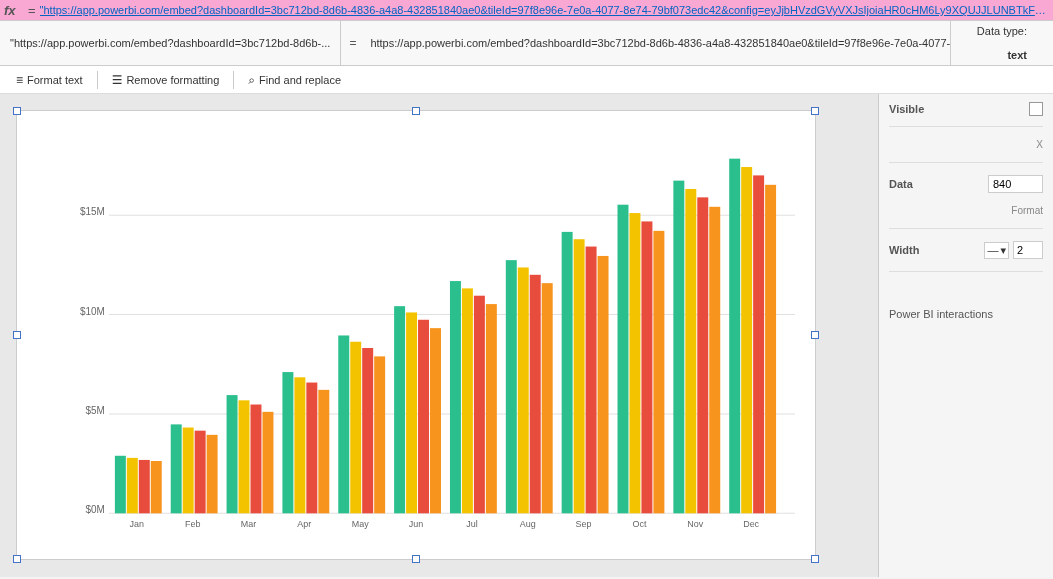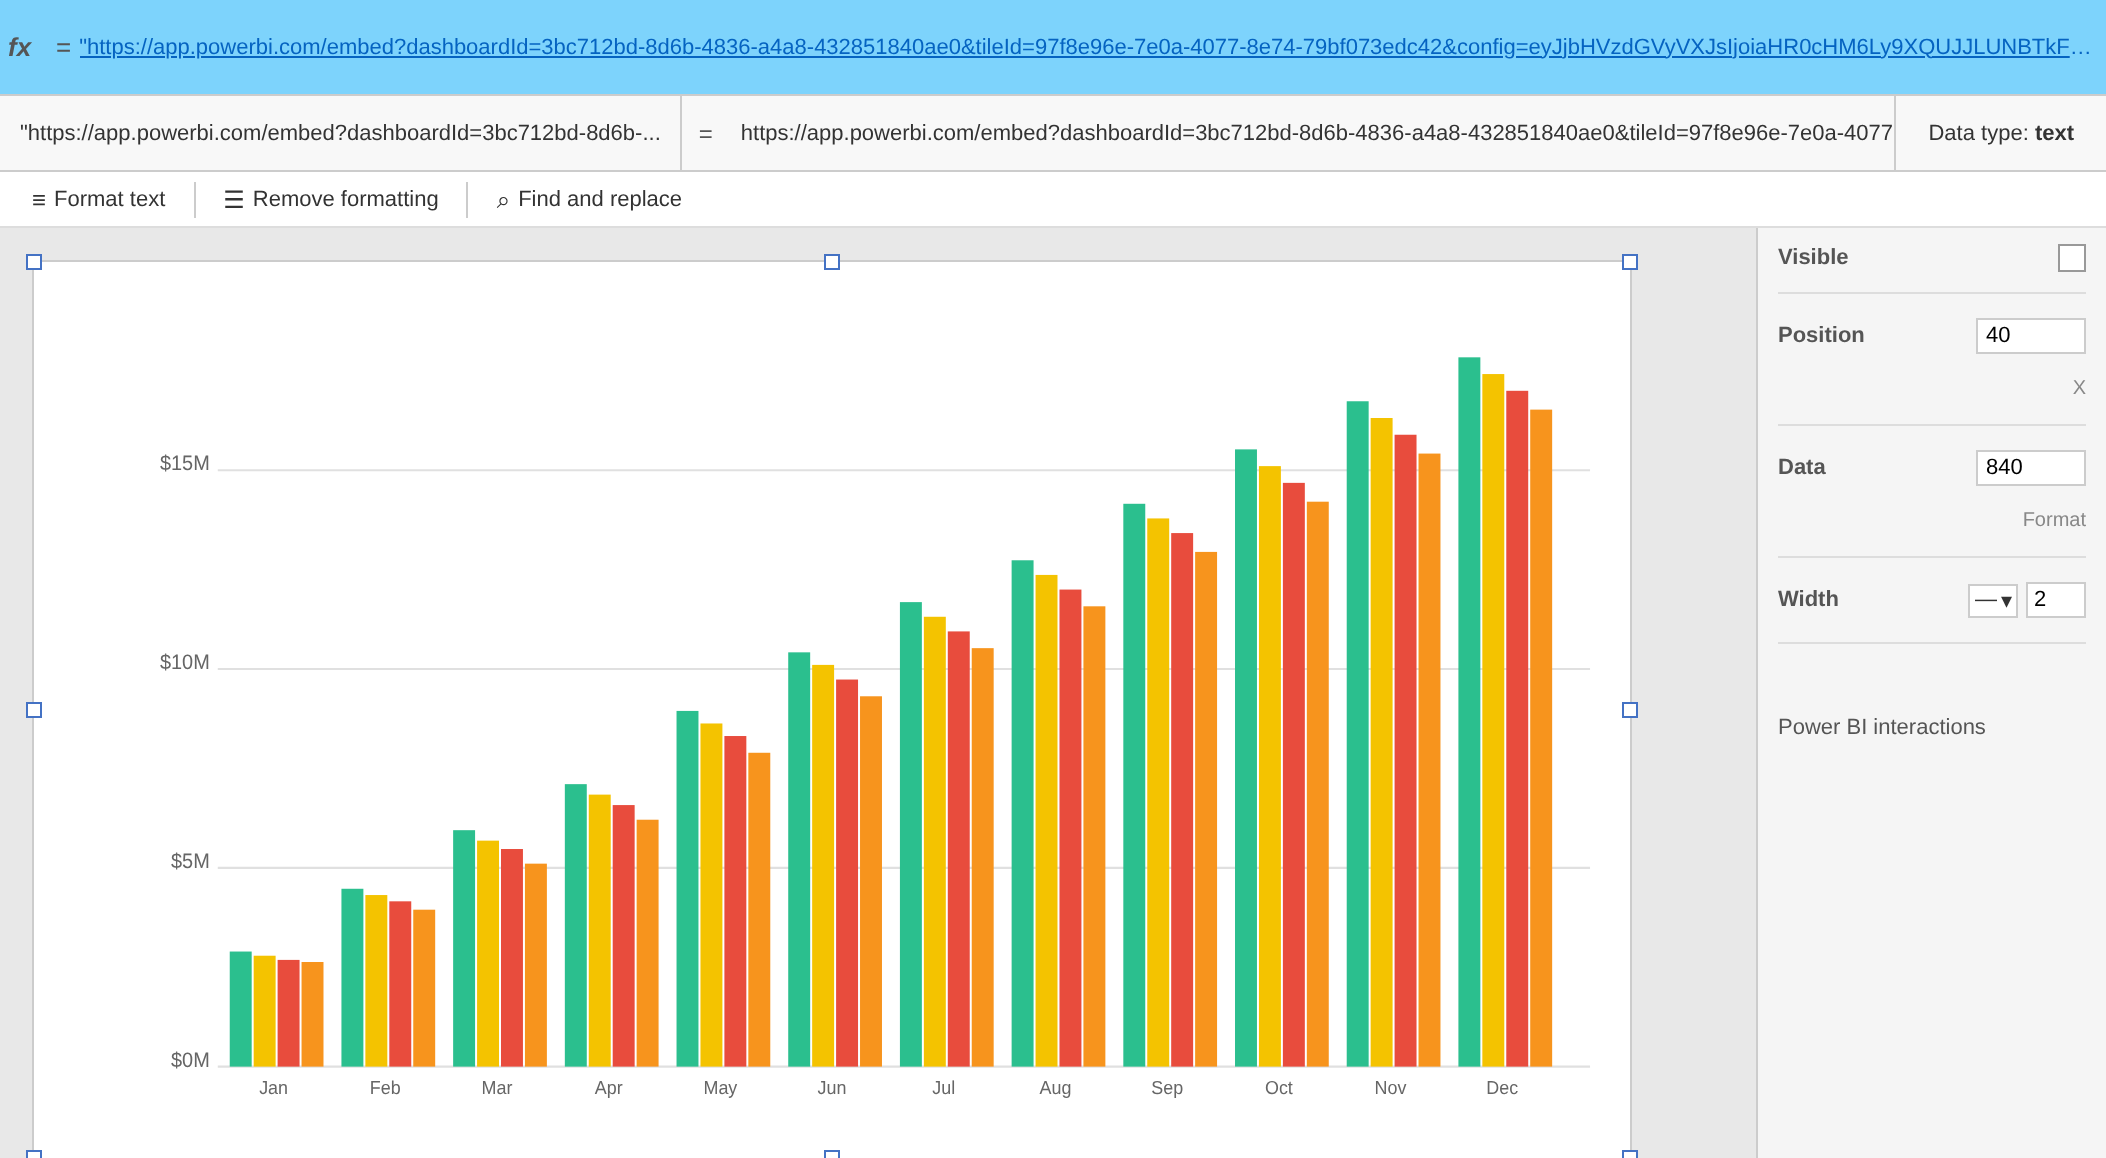--- a/index.html
+++ b/index.html
@@ -2,23 +2,23 @@
 <html><head>
   <meta charset="utf-8">
   <style>
     * { box-sizing: border-box; margin: 0; padding: 0; }
     body { font-family: 'Segoe UI', Arial, sans-serif; font-size: 12px; background: #f3f3f3; color: #333; width: 1053px; height: 579px; overflow: hidden; }
 
     
     .formula-bar {
       display: flex;
       align-items: center;
-      background: #7dd3fc;
+      background: #f9a8d4;
       border-bottom: 1px solid #ccc;
-      height: 48px;
+      height: 21px;
       padding: 0 4px;
     }
     .fx-label {
       font-style: italic;
       font-weight: bold;
       color: #555;
       margin-right: 6px;
       font-size: 13px;
       min-width: 18px;
     }
@@ -79,26 +79,27 @@
       color: #333;
       flex: 1;
       display: flex;
       align-items: center;
       word-break: break-all;
       white-space: nowrap;
       overflow: hidden;
       text-overflow: ellipsis;
     }
     .data-type-label {
-      padding: 4px 16px;
+      padding: 4px 26px;
       font-size: 11px;
       border-left: 1px solid #ccc;
       display: flex;
-      align-items: center;
+      align-items: flex-end;
       white-space: nowrap;
+      flex-direction: column;
     }
     .data-type-bold { font-weight: bold; }
 
     
     .toolbar-btn {
       display: flex;
       align-items: center;
       gap: 4px;
       padding: 3px 8px;
       font-size: 11px;
@@ -377,24 +378,20 @@
     </div>
   </div>
 
   <div class="right-panel">
     <div class="visible-row">
       <span class="panel-label">Visible</span>
       <div class="checkbox-wrapper"></div>
     </div>
     <div class="panel-divider"></div>
     <div class="panel-row">
-      <span class="panel-label">Position</span>
-      <input class="panel-input" type="text" value="40" style="">
-    </div>
-    <div class="panel-row">
       <span></span>
       <span class="panel-sublabel">X</span>
     </div>
     <div class="panel-divider"></div>
     <div class="panel-row">
       <span class="panel-label">Data</span>
       <input class="panel-input" type="text" value="840" style="">
     </div>
     <div class="panel-row">
       <span></span>

